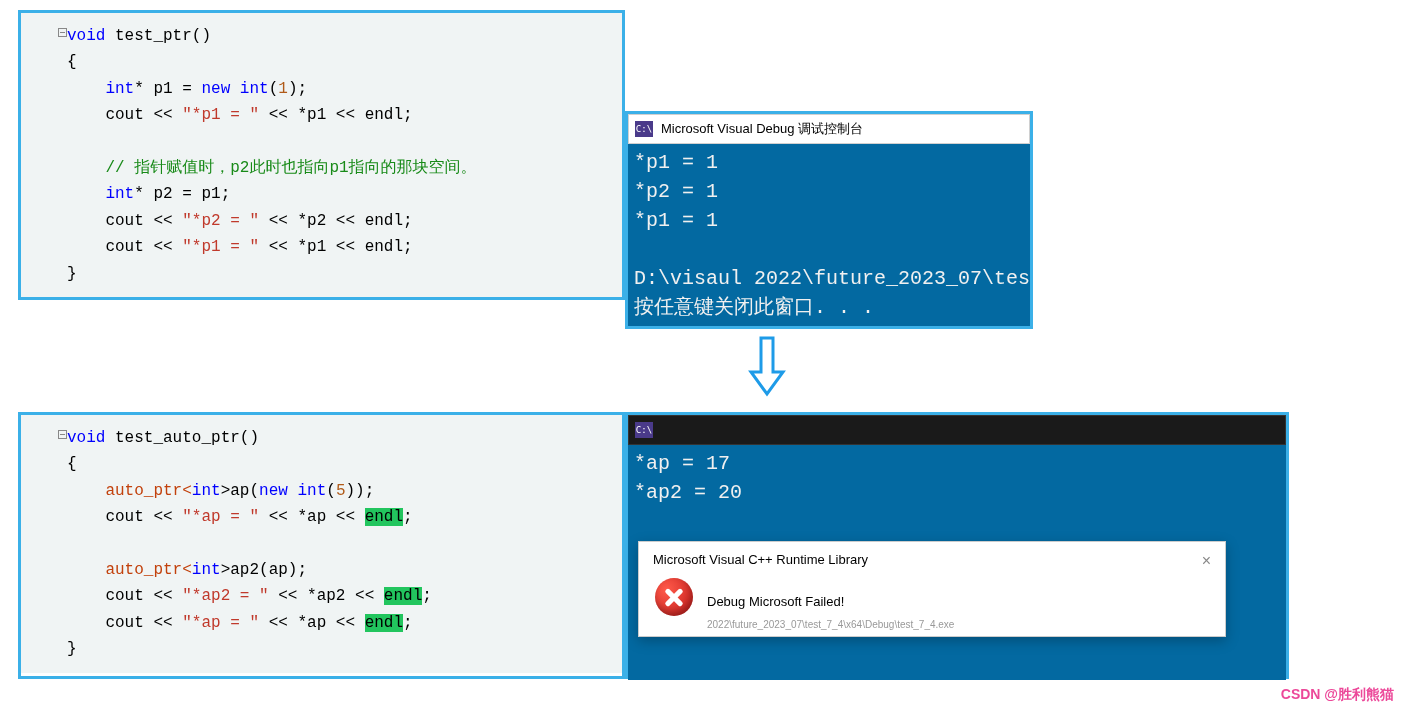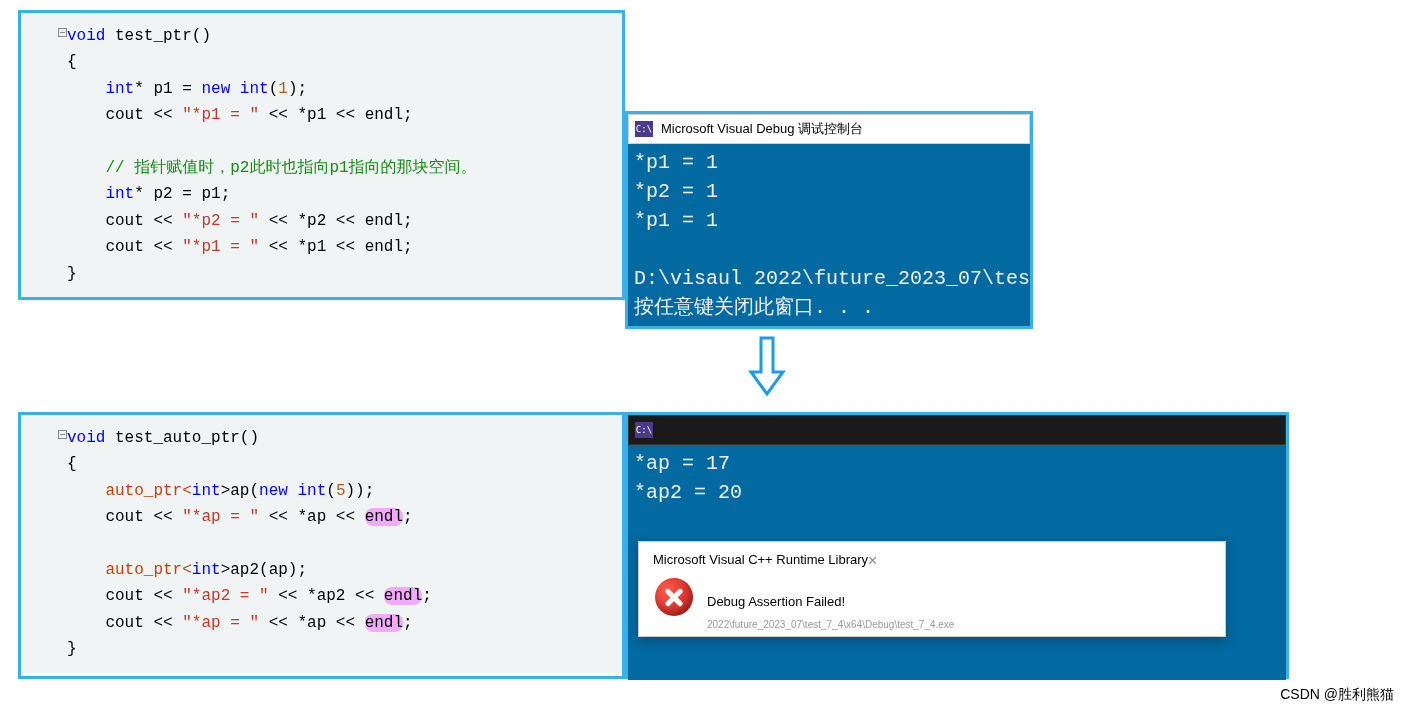--- a/index.html
+++ b/index.html
@@ -39,21 +39,21 @@
     content:"";
     position:absolute;
     left:1px; top:3px; width:5px; height:1px; background:#888;
   }
   .code-body { display:inline-block; vertical-align:top; white-space:pre; }
   .kw   { color:#0000ff; }
   .type { color:#c2410c; }
   .str  { color:#c0392b; }
   .cmt  { color:#188a18; }
   .num  { color:#b05a18; }
-  .hlbg { background:#f0abfc;border-radius:8px; }
+  .hlbg { background:#22c55e; }
 
   .console-wrap { position:absolute; }
   .console-title {
     background:#ffffff;
     height:30px;
     border:1px solid #d0d0d0;
     display:flex;
     align-items:center;
     padding:0 6px;
     font-family:"Segoe UI","Microsoft YaHei",sans-serif;
@@ -93,21 +93,21 @@
   .dialog{
     position:absolute;
     background:#fff;
     border:1px solid #ccc;
     box-shadow:0 4px 12px rgba(0,0,0,0.25);
     font-family:"Segoe UI","Microsoft YaHei",sans-serif;
     font-size:13px;
   }
   .dialog-title{
     padding:10px 14px 6px;
-    display:flex; 
+    display:flex; justify-content:space-between;
   }
   .dialog-body{
     padding:6px 14px 6px 68px;
     position:relative;
   }
   .err-icon{
     position:absolute;
     left:16px; top:2px;
     width:38px; height:38px;
     border-radius:50%;
@@ -123,21 +123,22 @@
     border-radius:2px;
   }
   .err-icon::before{ transform:rotate(45deg); }
   .err-icon::after { transform:rotate(-45deg); }
 
   .watermark{
     position:absolute;
     right:8px; bottom:6px;
     font-family:"Microsoft YaHei",sans-serif;
     font-size:14px;
-    color:#000000;
+    color:#ec4899;
+    font-weight:bold;
   }
   .closeX{ color:#888; font-size:16px; }
 </style>
 </head>
 <body>
 
 <div class="panel" style="left:18px; top:10px; width:607px;">
   <div class="code-area">
     <span class="gutter"><span class="outline-box"></span></span><div class="code-body"><span class="kw">void</span><span> test_ptr()</span>
 <span>{</span>
@@ -195,21 +196,21 @@
 <span></span></div>
 
     <div class="dialog" style="left:10px; top:126px; width:588px;">
       <div class="dialog-title">
         <span>Microsoft Visual C++ Runtime Library</span>
         <span class="closeX">×</span>
       </div>
       <div class="dialog-body">
         <div class="err-icon"></div>
         <div style="padding-top:12px;">
-          <div>Debug Assertion Failed!</div>
+          <div>Debug Microsoft Failed!</div>
           <div style="height:10px;"></div>
           <div style="color:#999; font-size:10px;">2022\future_2023_07\test_7_4\x64\Debug\test_7_4.exe</div>
         </div>
       </div>
     </div>
   </div>
 </div>
 
 <div class="watermark">CSDN @胜利熊猫</div>
 

